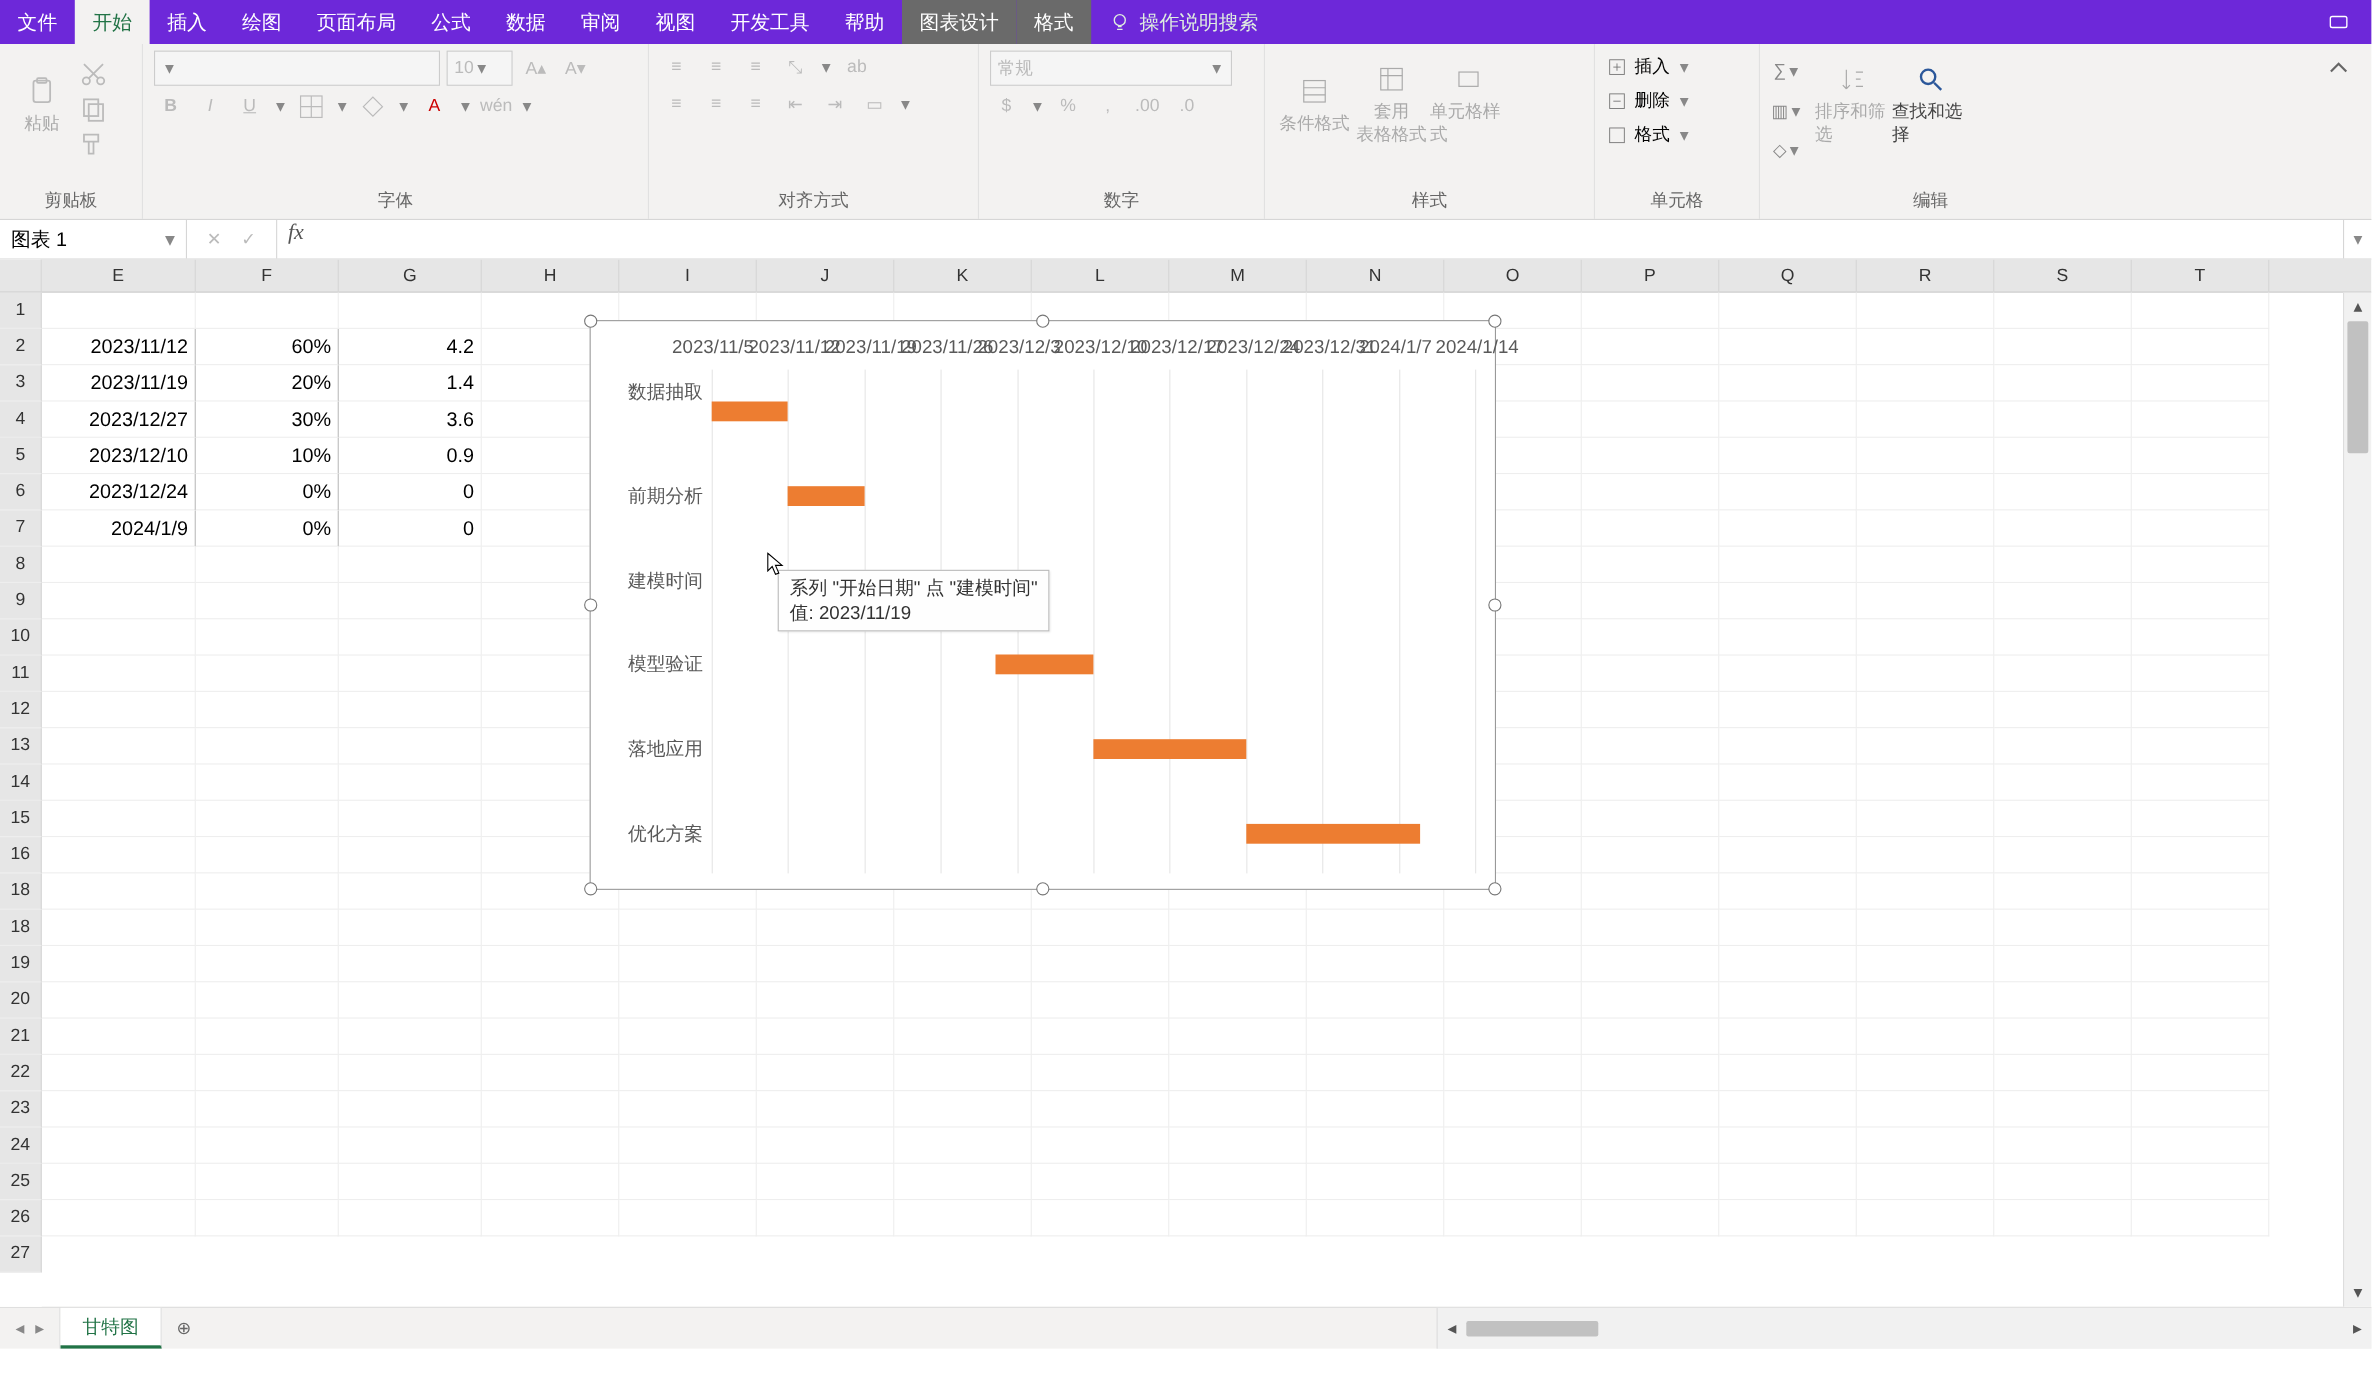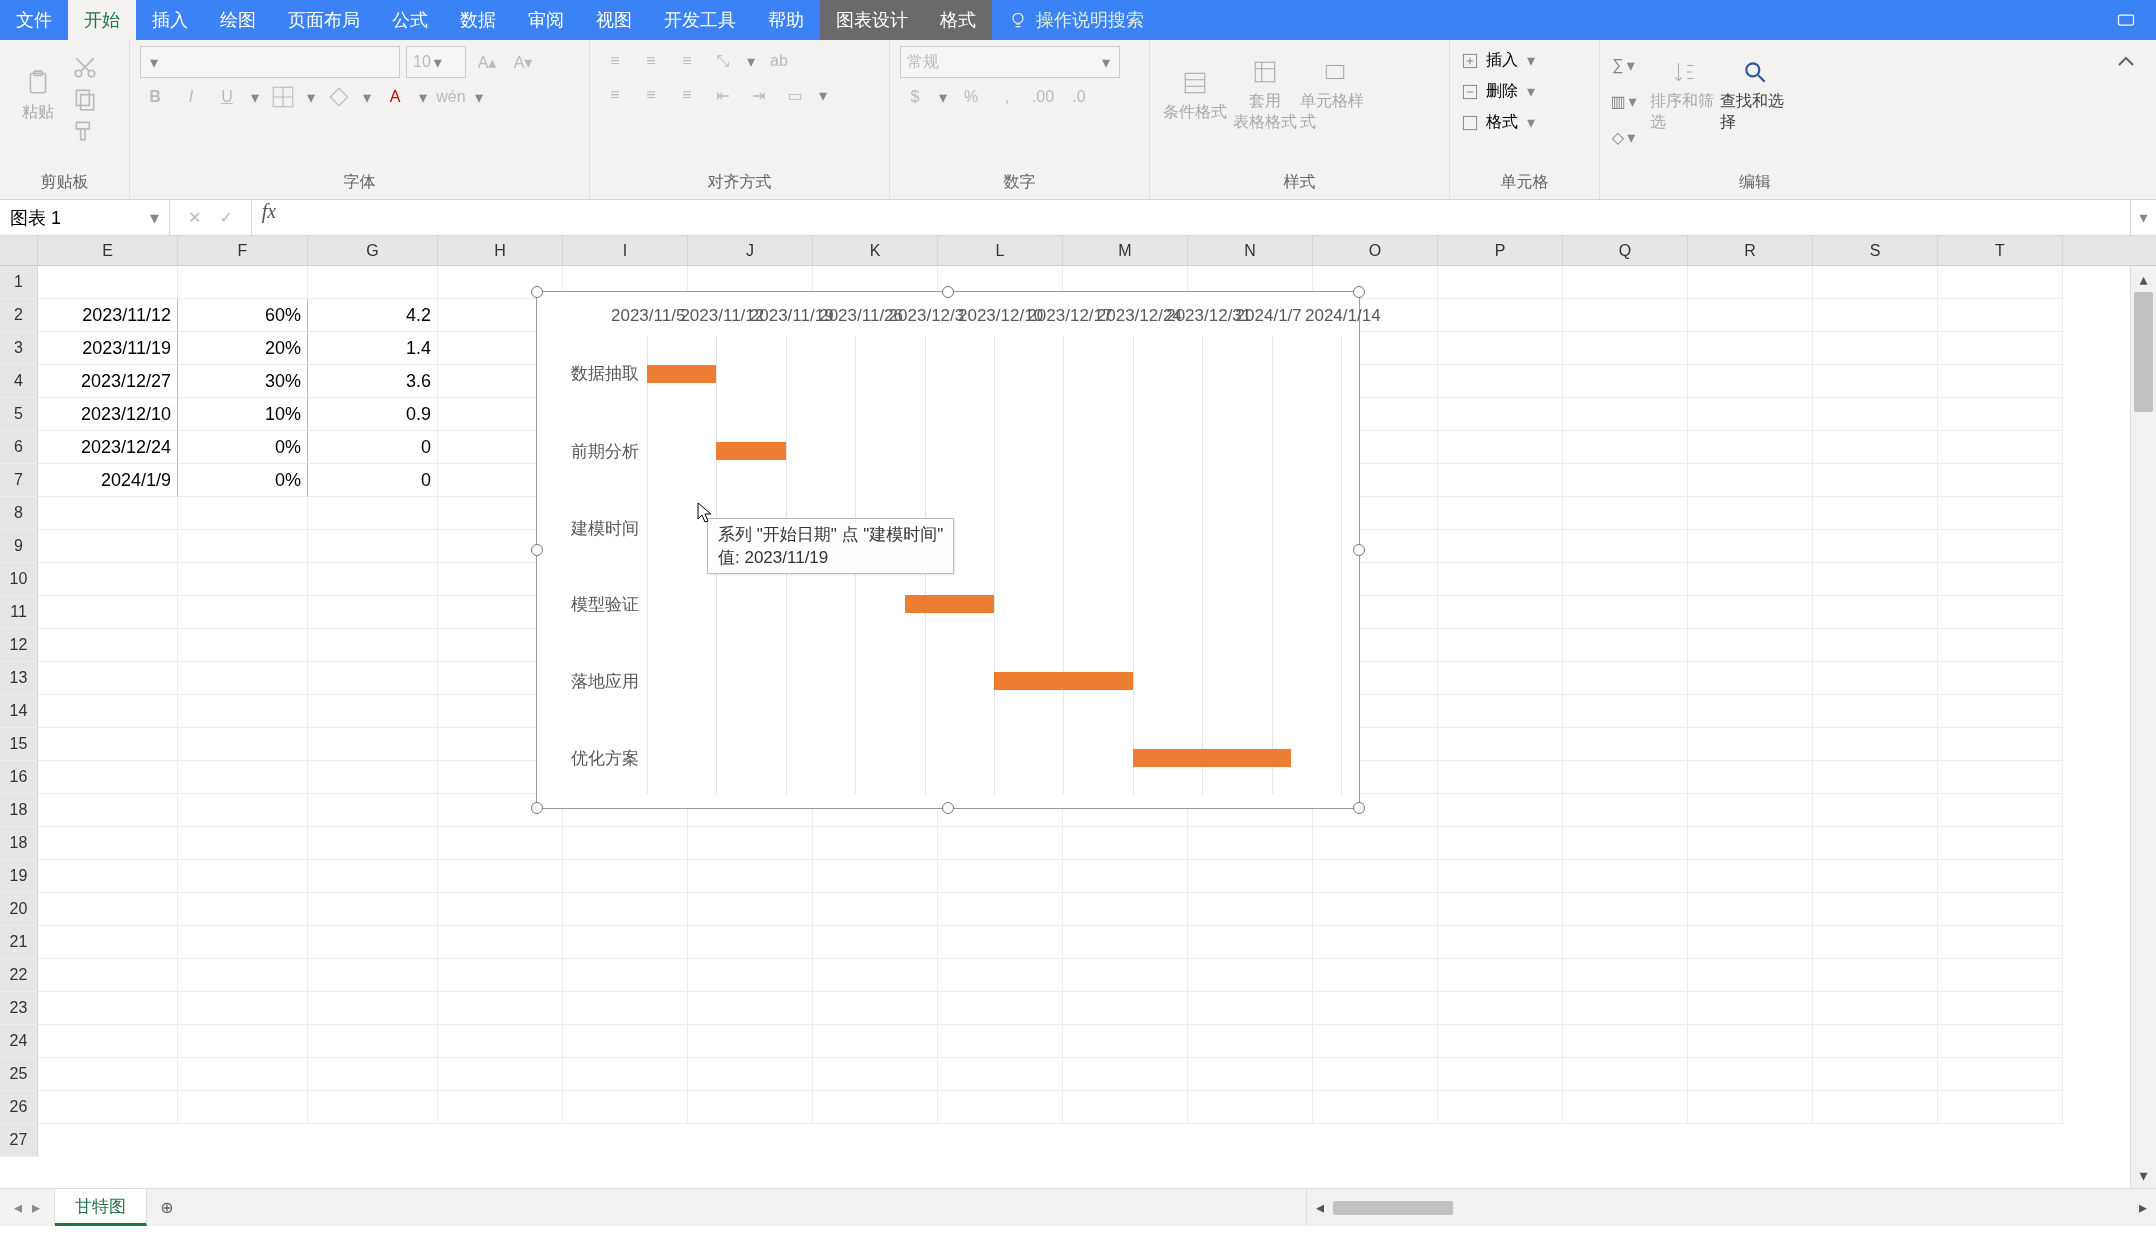--- a/index.html
+++ b/index.html
@@ -1,19 +1,19 @@
 <!DOCTYPE html>
 <html><head>
 <meta charset="utf-8">
 <style>
 *{margin:0;padding:0;box-sizing:border-box;font-family:"Microsoft YaHei","Segoe UI",sans-serif;}
 body{background:#fff;overflow:hidden;width:2156px;height:1260px;}
 
 
-.ribbon-tabs{background:#3b82f6;height:40px;display:flex;align-items:stretch;color:#fff;font-size:18px;}
+.ribbon-tabs{background:#6d28d9;height:40px;display:flex;align-items:stretch;color:#fff;font-size:18px;}
 .ribbon-tab{padding:0 16px;display:flex;align-items:center;cursor:pointer;}
 .ribbon-tab.active{background:#f3f2f1;color:#217346;}
 .ribbon-tab.context{background:#6a6a6a;}
 .ribbon-tell{display:flex;align-items:center;gap:8px;padding:0 16px;color:#e0eee0;}
 .ribbon-tell svg{width:20px;height:20px;fill:none;stroke:#e0eee0;stroke-width:1.5;}
 .ribbon-share{margin-left:auto;padding:0 18px;display:flex;align-items:center;}
 .ribbon-share svg{width:24px;height:20px;fill:none;stroke:#fff;stroke-width:1.5;}
 
 .ribbon-body{background:#f3f2f1;height:160px;border-bottom:1px solid #d6d6d6;display:flex;}
 .rb-group{border-right:1px solid #e1e1e1;padding:6px 10px 0 10px;display:flex;flex-direction:column;position:relative;}
@@ -875,21 +875,21 @@
           <div class="gridl" style="left: 416.4px;"></div>
           <div class="axlbl" style="left: 380.4px; top: -30px;">2023/12/17</div>
           <div class="gridl" style="left: 485.8px;"></div>
           <div class="axlbl" style="left: 449.8px; top: -30px;">2023/12/24</div>
           <div class="gridl" style="left: 555.2px;"></div>
           <div class="axlbl" style="left: 519.2px; top: -30px;">2023/12/31</div>
           <div class="gridl" style="left: 624.6px;"></div>
           <div class="axlbl" style="left: 588.6px; top: -30px;">2024/1/7</div>
           <div class="gridl" style="left: 694px;"></div>
           <div class="axlbl" style="left: 658px; top: -30px;">2024/1/14</div>
-          <div class="catlbl" style="top: 37px;">数据抽取</div>
+          <div class="catlbl" style="top: 20px;">数据抽取</div>
           <div class="bar" style="left: 0px; width: 69.4px; top: 38.3333px;"></div>
           <div class="catlbl" style="top: 115px;">前期分析</div>
           <div class="bar" style="left: 69.4px; width: 69.4px; top: 115px;"></div>
           <div class="catlbl" style="top: 191.667px;">建模时间</div>
           <div class="bar" style="left: 138.8px; width: 118.971px; top: 191.667px;"></div>
           <div class="catlbl" style="top: 268.333px;">模型验证</div>
           <div class="bar" style="left: 257.771px; width: 89.2286px; top: 268.333px;"></div>
           <div class="catlbl" style="top: 345px;">落地应用</div>
           <div class="bar" style="left: 347px; width: 138.8px; top: 345px;"></div>
           <div class="catlbl" style="top: 421.667px;">优化方案</div>

